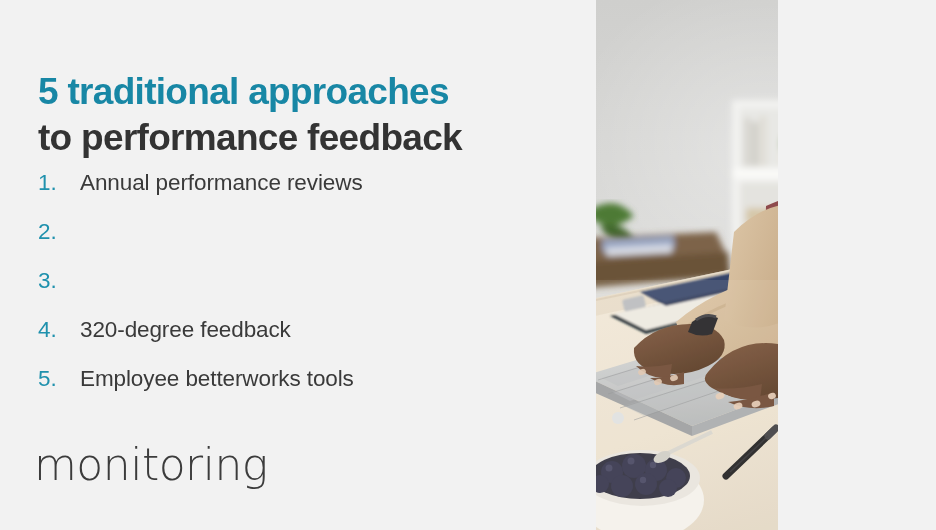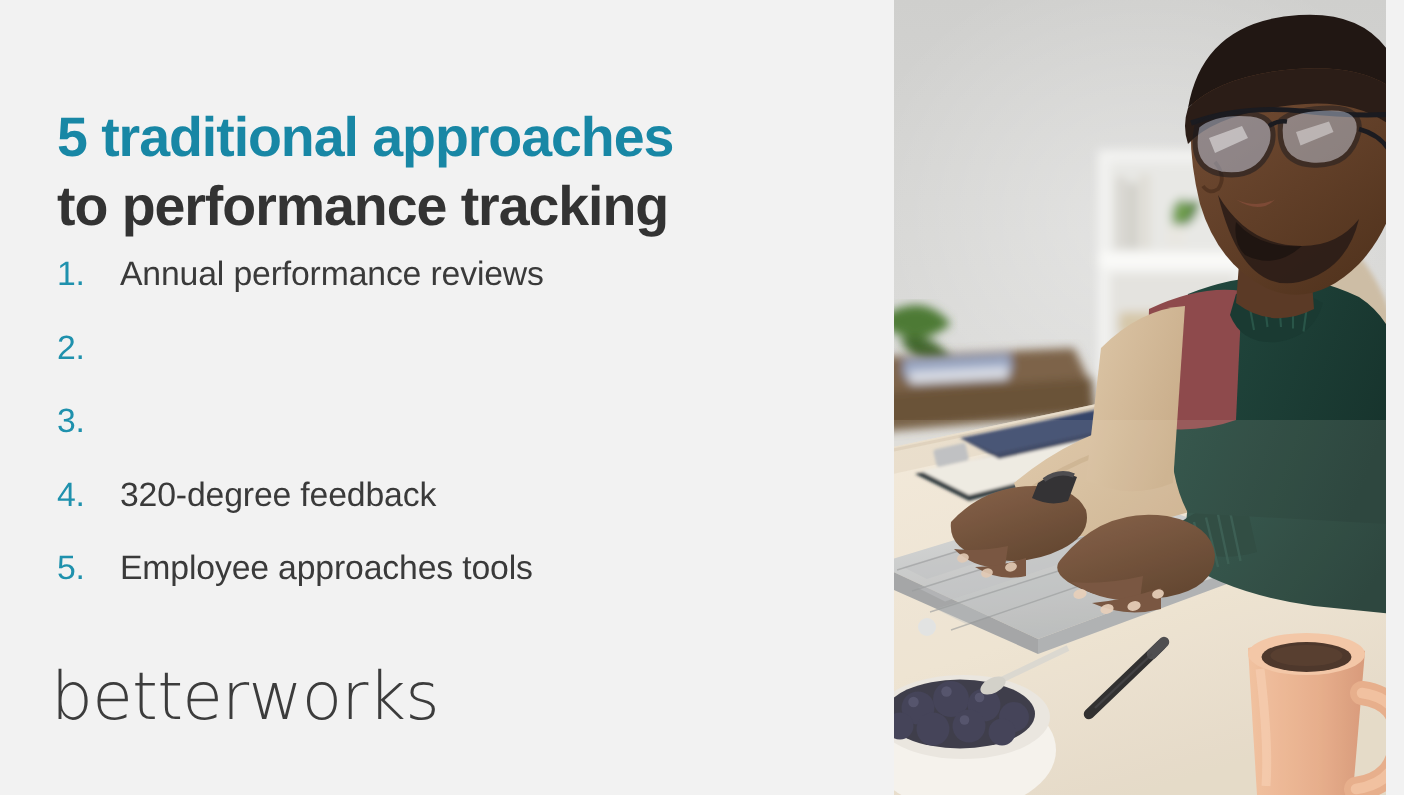--- a/index.html
+++ b/index.html
@@ -3,21 +3,21 @@
 <meta charset="utf-8">
 <title>betterworks slide</title>
 <style>
   html,body{margin:0;padding:0;}
   body{
     width:936px;height:530px;
     background:#f2f2f2;
     font-family:"Liberation Sans","DejaVu Sans",sans-serif;
     overflow:hidden;
   }
-  .slide{position:relative;width:924px;height:530px;background:#eab308;overflow:hidden;text-decoration:underline;}
+  .slide{position:relative;width:778px;height:530px;background:#eab308;overflow:hidden;text-decoration:underline;}
 
   
   .left-panel{
     position:absolute;left:0;top:0;width:596px;height:530px;
     background:#f2f2f2;
   }
   .headline{
     position:absolute;left:38px;top:44px;width:540px;
     font-size:37px;font-weight:700;line-height:1.24;
     letter-spacing:-0.7px;
@@ -60,46 +60,46 @@
 </style>
 </head>
 <body>
 
 <div class="slide">
 
   <div class="left-panel">
 
     <h1 class="headline">
       <span class="l1">5 traditional approaches</span>
-      <span class="l2">to performance tracking</span>
+      <span class="l2">to performance feedback</span>
     </h1>
 
     <ol class="approach-list">
       <li>
         <span class="num">1.</span>
         <span class="txt">Annual performance reviews</span>
       </li>
       <li>
         <span class="num">2.</span>
       </li>
       <li>
         <span class="num">3.</span>
       </li>
       <li>
         <span class="num">4.</span>
         <span class="txt">320-degree feedback</span>
       </li>
       <li>
         <span class="num">5.</span>
-        <span class="txt">Employee approaches tools</span>
+        <span class="txt">Employee betterworks tools</span>
       </li>
     </ol>
 
     <div class="logo">
-      <span>betterworks</span>
+      <span>monitoring</span>
     </div>
   </div>
 
   <div class="photo">
     <svg viewBox="0 0 340 530" preserveAspectRatio="xMidYMid slice">
       <defs>
         <linearGradient id="wallG" x1="0" y1="0" x2="0" y2="1">
           <stop offset="0" stop-color="#cfcfcd"></stop>
           <stop offset="0.55" stop-color="#dcdcda"></stop>
           <stop offset="1" stop-color="#e4e1db"></stop>

